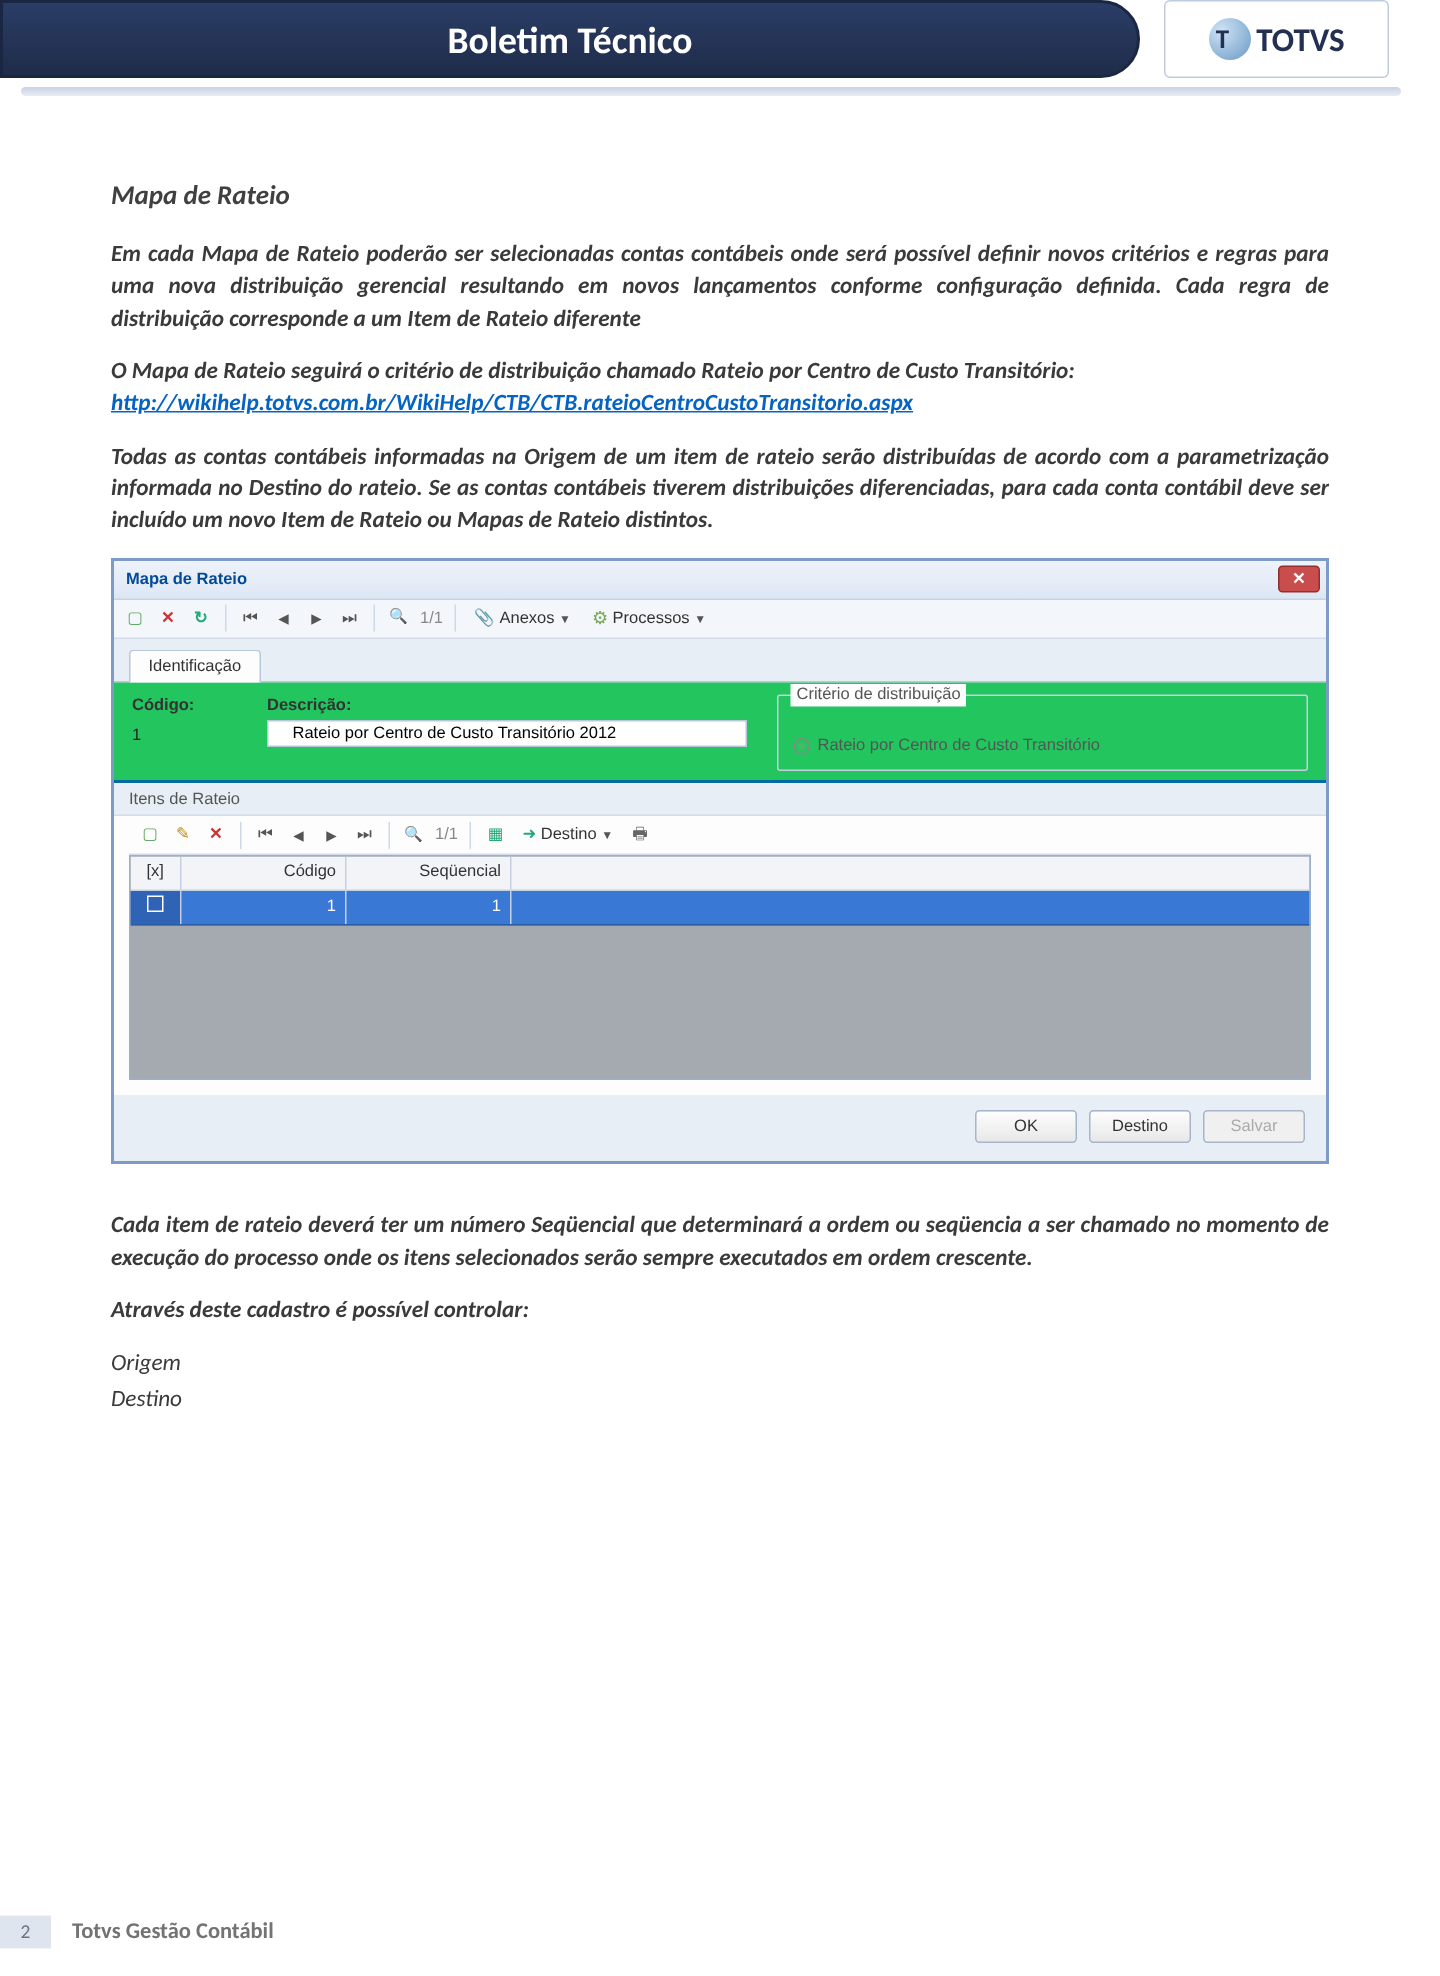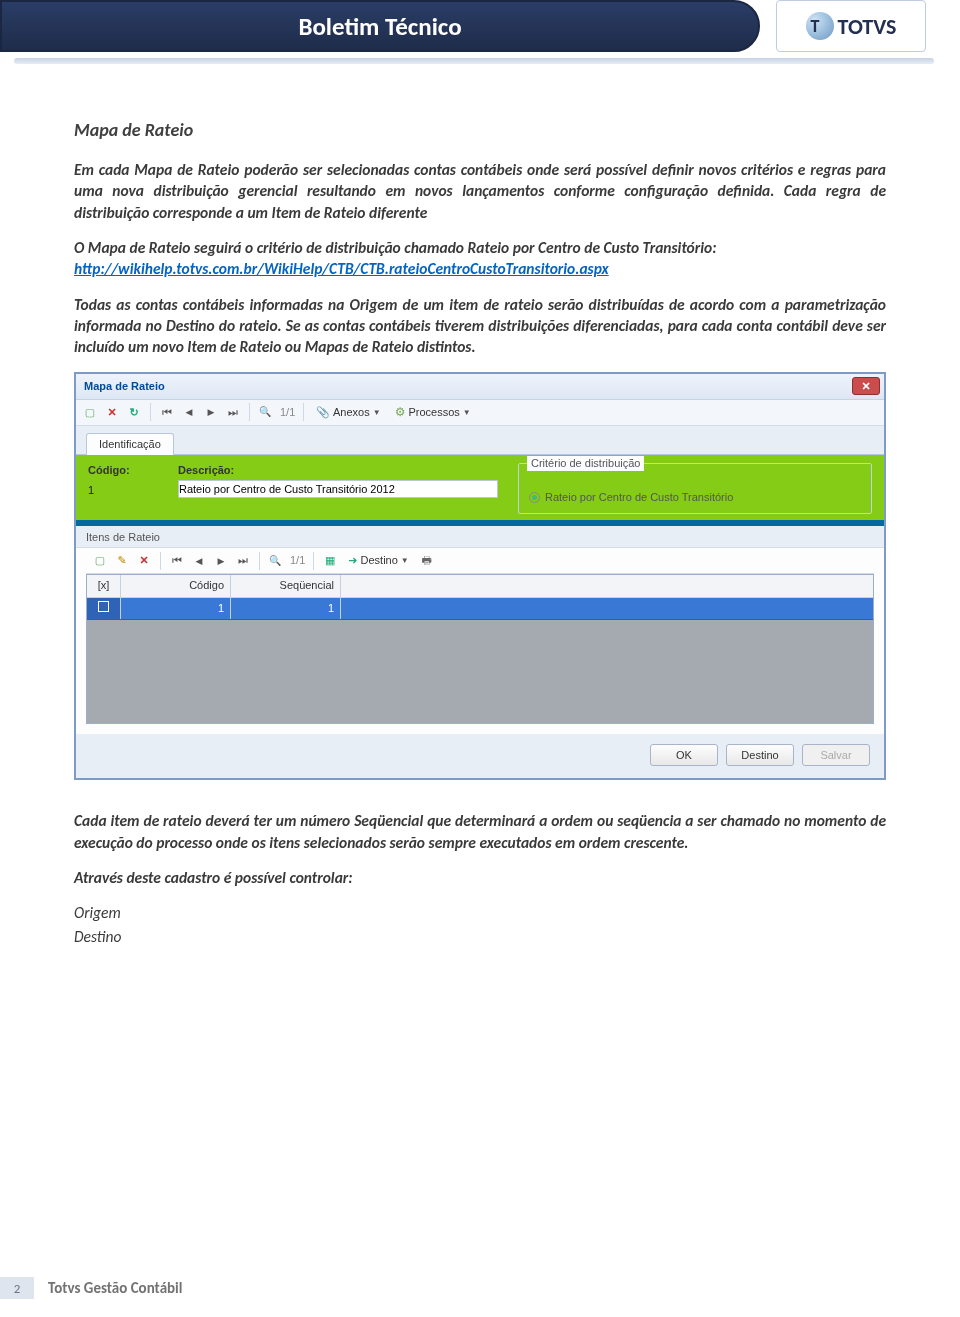--- a/index.html
+++ b/index.html
@@ -148,28 +148,28 @@
   .tab-strip {
     background:#e8eef5; padding: 6px 0 0 10px; display:flex;
     border-bottom:1px solid #b9c7db;
   }
   .tab {
     background:#fdfdfd; border:1px solid #b9c7db; border-bottom:none;
     padding:3px 12px; border-radius:3px 3px 0 0; font-size:11px; cursor:pointer;
     position:relative; top:1px;
   }
   .form-area {
-    background:#84cc16; padding: 8px 12px 6px 12px; border-bottom:6px solid #0369a1;
+    background:#22c55e; padding: 8px 12px 6px 12px; border-bottom:2px solid #0369a1;
     display:flex; gap:20px;justify-content:center;
   }
   .field-col { display:flex; flex-direction:column; }
   .field-col label { font-size:11px; font-weight:bold; color:#333; margin-bottom:2px;}
   .field-col .val { font-size:11px; color:#222; padding:3px 0;}
   .field-col input {
-    font-size:11px; padding:2px 0; border:1px solid #b9c7db; background:#fff;
+    font-size:11px; padding:2px 16px; border:1px solid #b9c7db; background:#fff;
   }
   .groupbox {
     border:1px solid #c5d0e0; border-radius:2px; padding:6px 10px 8px 10px;
     position:relative; flex:1;
   }
   .groupbox .legend {
     position:absolute; top:-8px; left:8px; background:#fdfdfd; padding:0 4px;
     font-size:11px; color:#555;
   }
   .radio-row { display:flex; align-items:center; gap:5px; font-size:11px; color:#555; margin-top:20px;}

